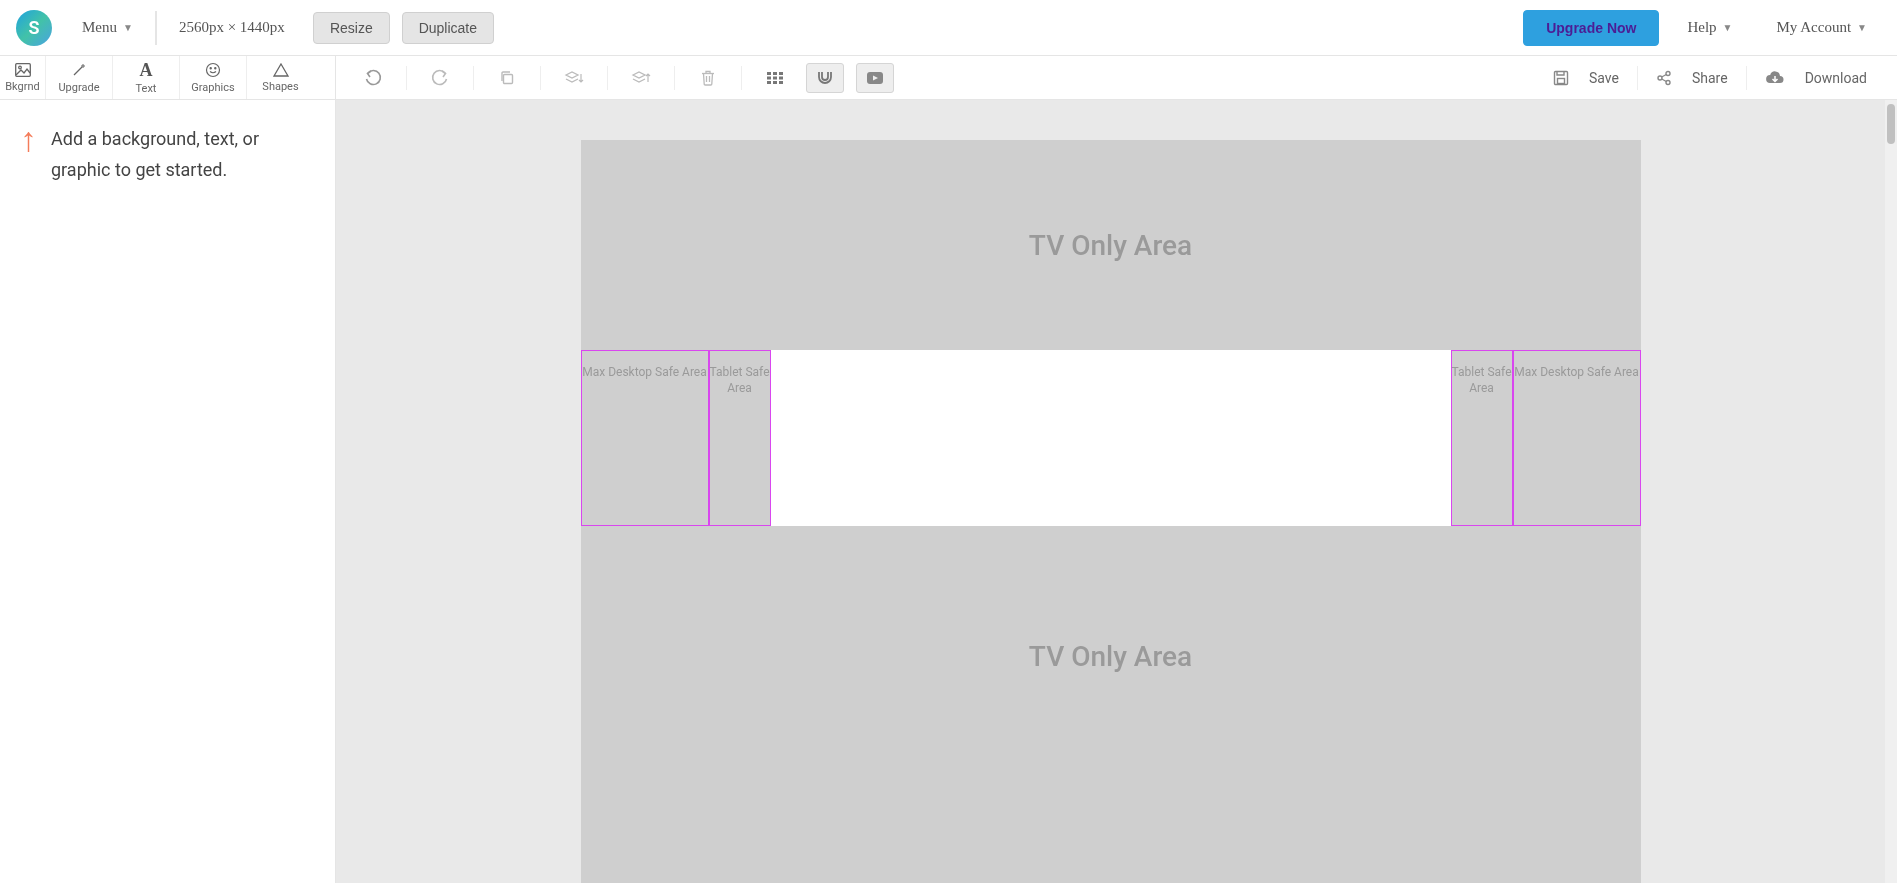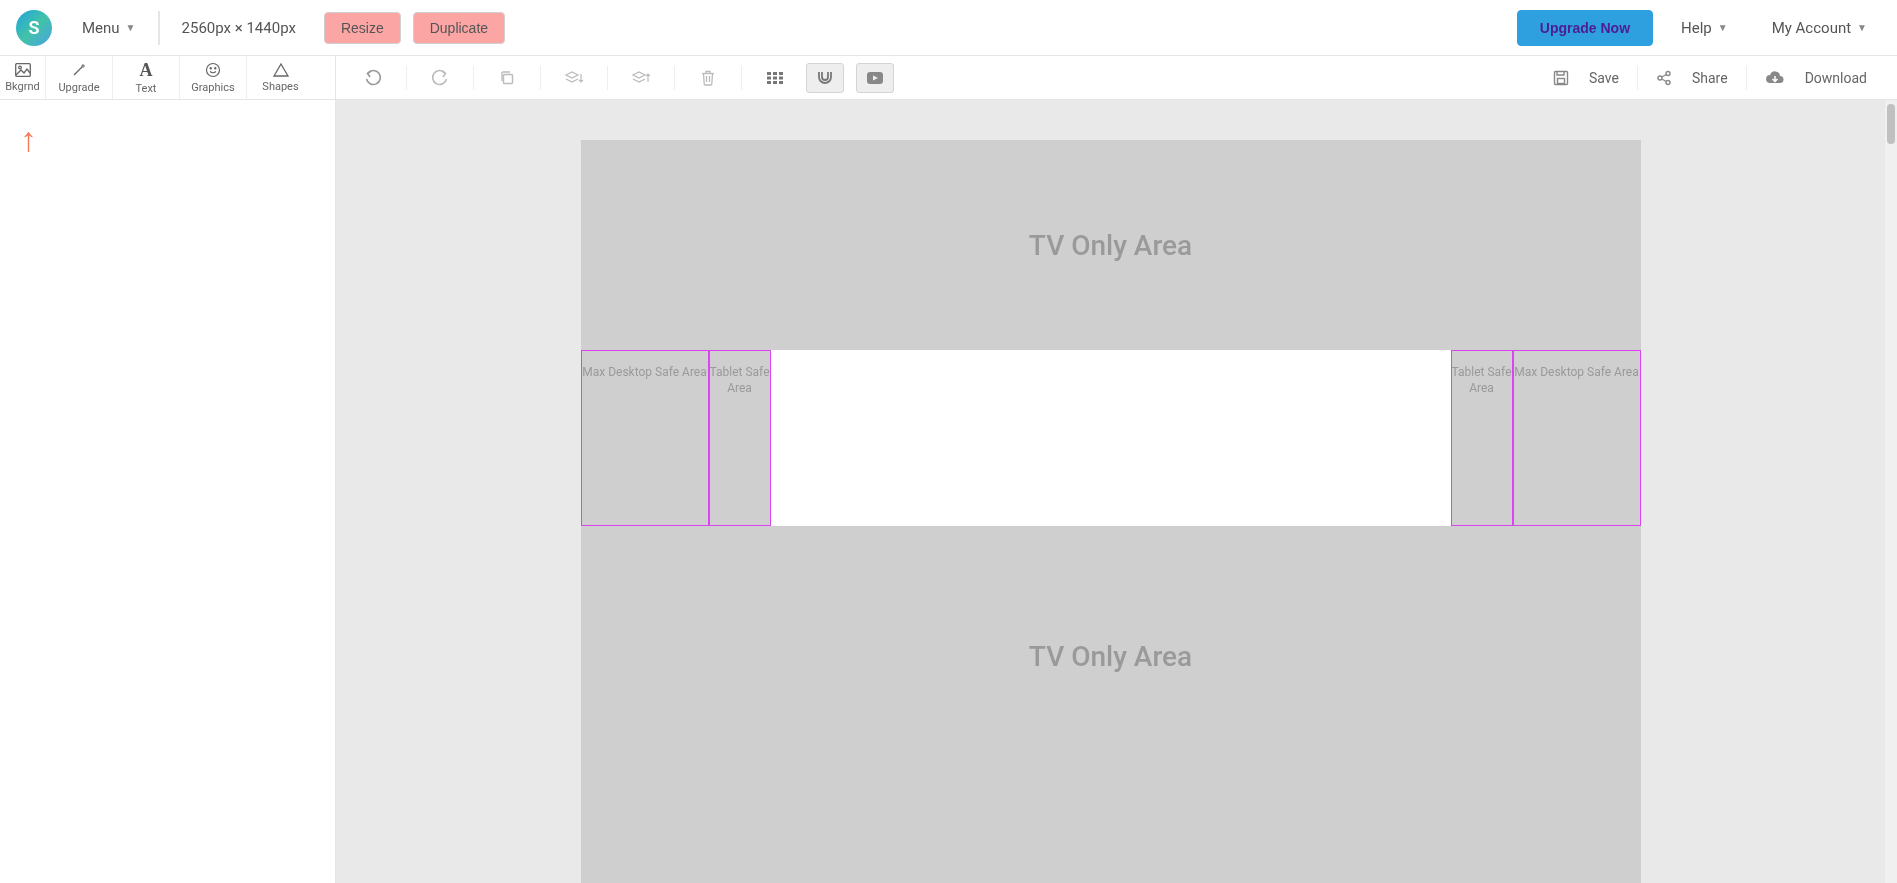--- a/index.html
+++ b/index.html
@@ -1,24 +1,24 @@
 <!DOCTYPE html>
 <html><head>
 <meta charset="utf-8">
 <style>
   * { box-sizing: border-box; margin: 0; padding: 0; }
   body { font-family: -apple-system, BlinkMacSystemFont, "Segoe UI", Roboto, Helvetica, Arial, sans-serif; font-size: 14px; color: #4a4a4a; background: #fff; overflow: hidden; }
   .topbar { height: 56px; display: flex; align-items: center; border-bottom: 1px solid #e5e5e5; padding: 0 8px; }
   .logo { width: 36px; height: 36px; border-radius: 50%; background: linear-gradient(135deg, #1fa2e0 0%, #42c2a8 50%, #4aa3e2 100%); display: flex; align-items: center; justify-content: center; color: #fff; font-weight: 600; font-size: 18px; margin: 0 8px; }
-  .tb-group { display: flex; align-items: center; height: 40px; padding: 0 22px; }
+  .tb-group { display: flex; align-items: center; height: 40px; padding: 0 22px; font-family: Liberation Serif, serif; }
   .tb-sep { width: 1px; height: 34px; background: #e5e5e5; }
   .tb-label { font-size: 15px; color: #555; display: flex; align-items: center; gap: 6px; cursor: pointer; }
   .caret { font-size: 10px; color: #888; }
   .pencil { color: #aaa; margin-left: 6px; }
-  .btn { border: 1px solid #d0d0d0; background: #fca5a5; padding: 7px 16px; border-radius: 4px; font-size: 14px; color: #555; cursor: pointer; margin: 0 6px; }
+  .btn { border: 1px solid #d0d0d0; background: #e5e5e5; padding: 7px 16px; border-radius: 4px; font-size: 14px; color: #555; cursor: pointer; margin: 0 6px; }
   .btn-primary { background: #2ea0df; color: #4c1d95; border-color: #2ea0df; font-weight: 600; padding: 9px 22px; }
   .spacer { flex: 1; }
 
   .toolrow { height: 44px; display: flex; align-items: stretch; border-bottom: 1px solid #e5e5e5; }
   .tool-tabs { display: flex; width: 336px; border-right: 1px solid #e5e5e5; }
   .tool-tab { flex: none; width: 67px; display: flex; flex-direction: column; align-items: center; justify-content: center; gap: 3px; border-right: 1px solid #eee; font-size: 11px; color: #666; cursor: pointer; }
   .tool-tab:first-child { width: 46px; }
   .tool-tab:last-child { border-right: none; }
   .tool-tab .ticon { font-size: 16px; color: #555; line-height: 1; }
 
@@ -246,20 +246,21 @@
           </span>
         <span>Download</span>
       </div>
     </div>
   </div>
 </div>
 
 <div class="main">
   <div class="sidepanel">
     <div class="arrow-up">↑</div>
+    <div class="hint">Add a background, text, or graphic to get started.</div>
   </div>
 
   <div class="canvas-wrap">
     <div class="artboard">
       <div class="tv-area">
           <span>TV Only Area</span>
         </div>
       <div class="mid-row">
         <div class="safe-col sc-desktop">
             <span>Max Desktop Safe Area</span>

